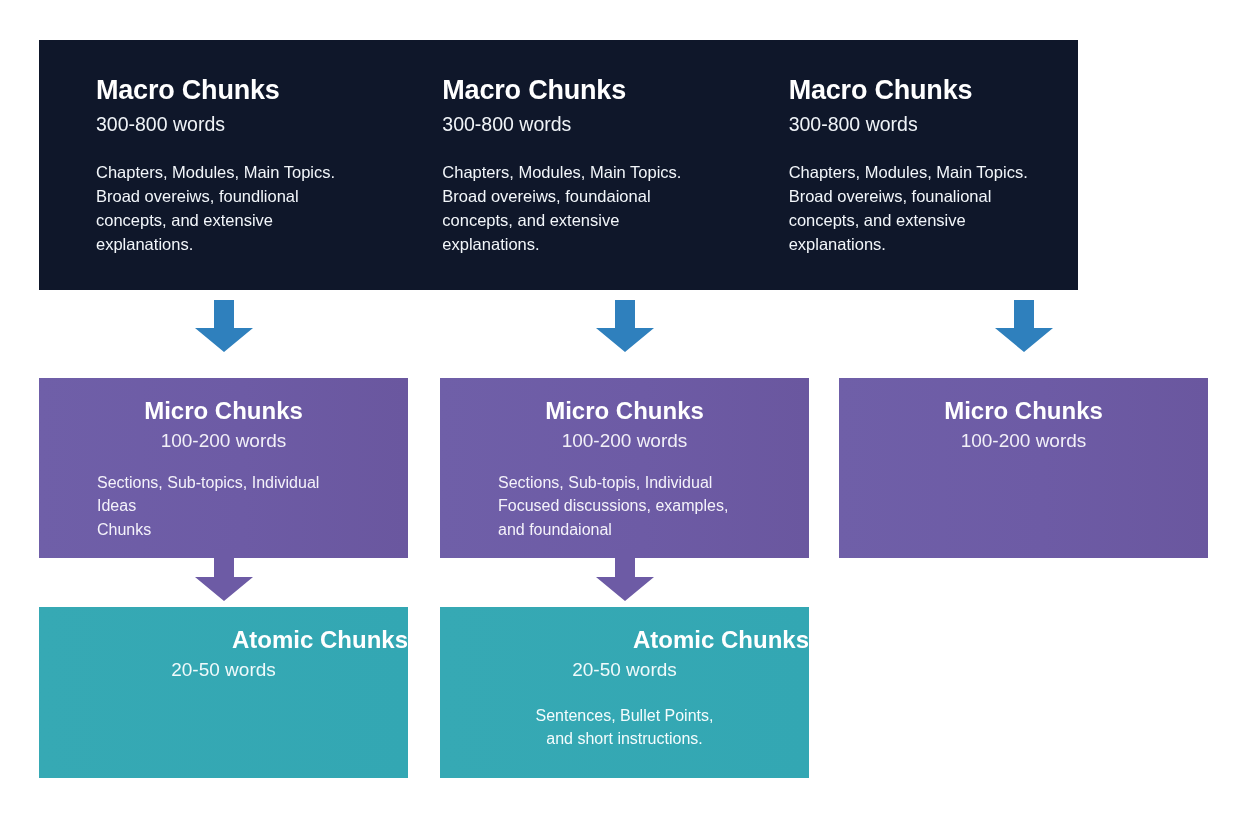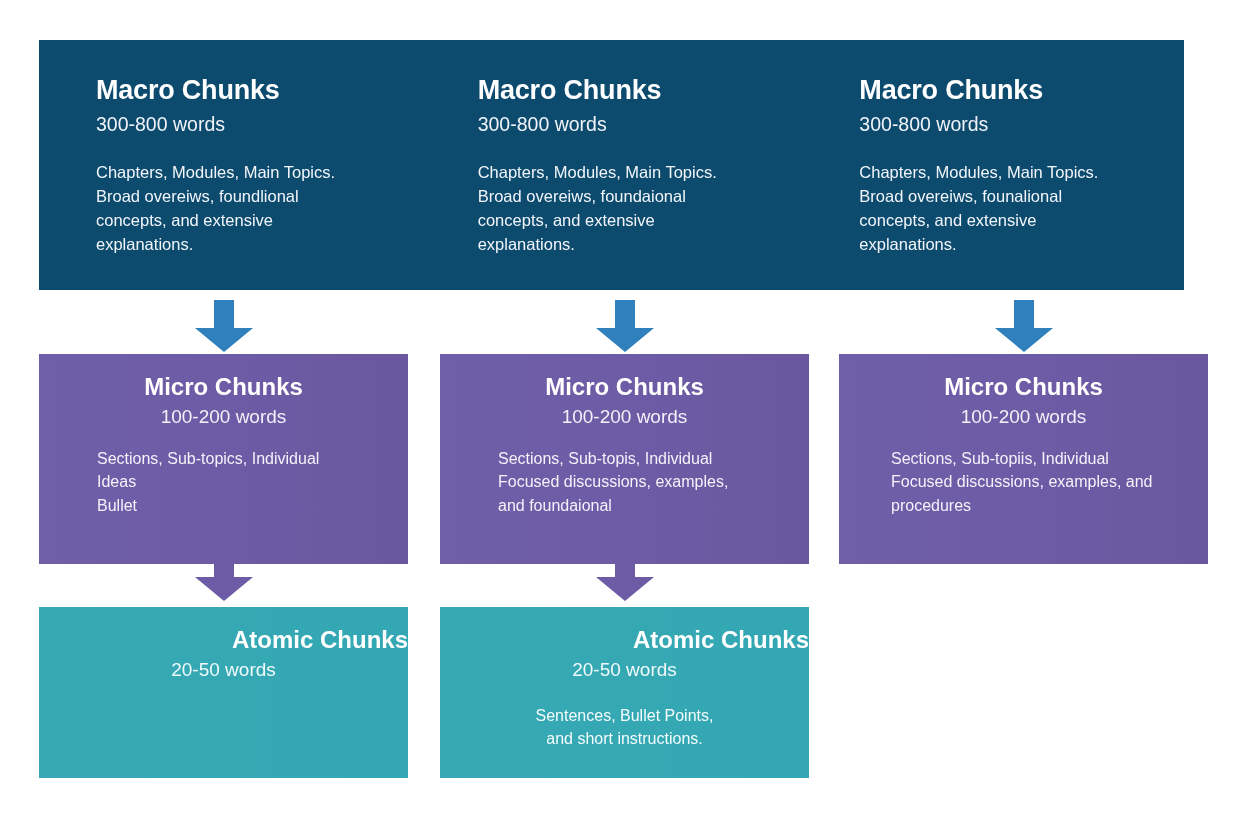--- a/index.html
+++ b/index.html
@@ -21,23 +21,23 @@
     width: 1248px;
     height: 832px;
     background: #ffffff;
   }
 
   
   .macro-banner {
     position: absolute;
     left: 39px;
     top: 40px;
-    width: 1145px;
+    width: 1039px;
     height: 250px;
-    background: #0c4a6e;
+    background: #0f172a;
     display: flex;
   }
   .macro-cell {
     width: 400px;
     position: relative;
     box-sizing: border-box;
     padding: 0;
   }
   .macro-cell:nth-child(1) { padding-left: 57px; }
   .macro-cell:nth-child(2) { padding-left: 57px; }
@@ -69,23 +69,23 @@
   .arrow {
     position: absolute;
     width: 66px;
     height: 52px;
   }
   .arrow svg { display: block; width: 100%; height: 100%; }
 
   
   .micro-box {
     position: absolute;
-    top: 354px;
+    top: 378px;
     width: 369px;
-    height: 210px;
+    height: 180px;
     background: linear-gradient(to right, #6f5fa8 0%, #6d5ba5 55%, #6a579f 100%);
     box-sizing: border-box;
   }
   .micro-box.m1 { left: 39px; }
   .micro-box.m2 { left: 440px; }
   .micro-box.m3 { left: 839px; }
 
   .micro-title {
     color: #ffffff;
     font-size: 24px;
@@ -200,37 +200,34 @@
     <svg viewBox="0 0 66 52" xmlns="http://www.w3.org/2000/svg">
       <polygon points="23,0 43,0 43,28 62,28 33,52 4,28 23,28" fill="#2f80bd"></polygon>
     </svg>
   </div>
 
   <div class="micro-box m1">
     <div class="micro-title">Micro Chunks</div>
     <div class="micro-words">100-200 words</div>
     <div class="micro-desc">Sections, Sub-topics, Individual
 Ideas
-Bullet</div>
+Chunks</div>
   </div>
 
   <div class="micro-box m2">
     <div class="micro-title">Micro Chunks</div>
     <div class="micro-words">100-200 words</div>
     <div class="micro-desc">Sections, Sub-topis, Individual
 Focused discussions, examples,
 and foundaional</div>
   </div>
 
   <div class="micro-box m3">
     <div class="micro-title">Micro Chunks</div>
     <div class="micro-words">100-200 words</div>
-    <div class="micro-desc">Sections, Sub-topiis, Individual
-Focused discussions, examples, and
-procedures</div>
   </div>
 
   <div class="arrow" style="left:191px; top:549px;">
     <svg viewBox="0 0 66 52" xmlns="http://www.w3.org/2000/svg">
       <polygon points="23,0 43,0 43,28 62,28 33,52 4,28 23,28" fill="#6d5ba5"></polygon>
     </svg>
   </div>
   <div class="arrow" style="left:592px; top:549px;">
     <svg viewBox="0 0 66 52" xmlns="http://www.w3.org/2000/svg">
       <polygon points="23,0 43,0 43,28 62,28 33,52 4,28 23,28" fill="#6d5ba5"></polygon>

